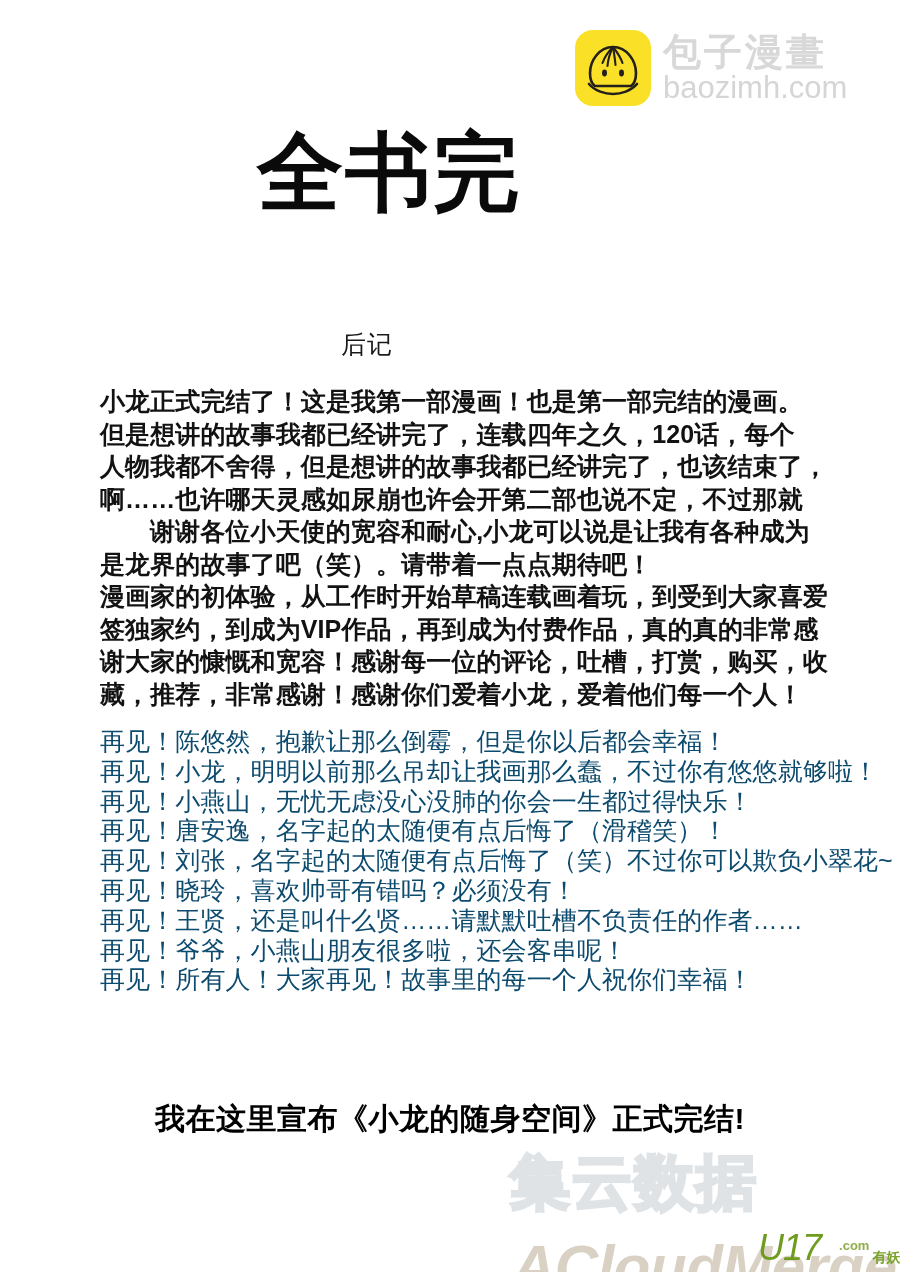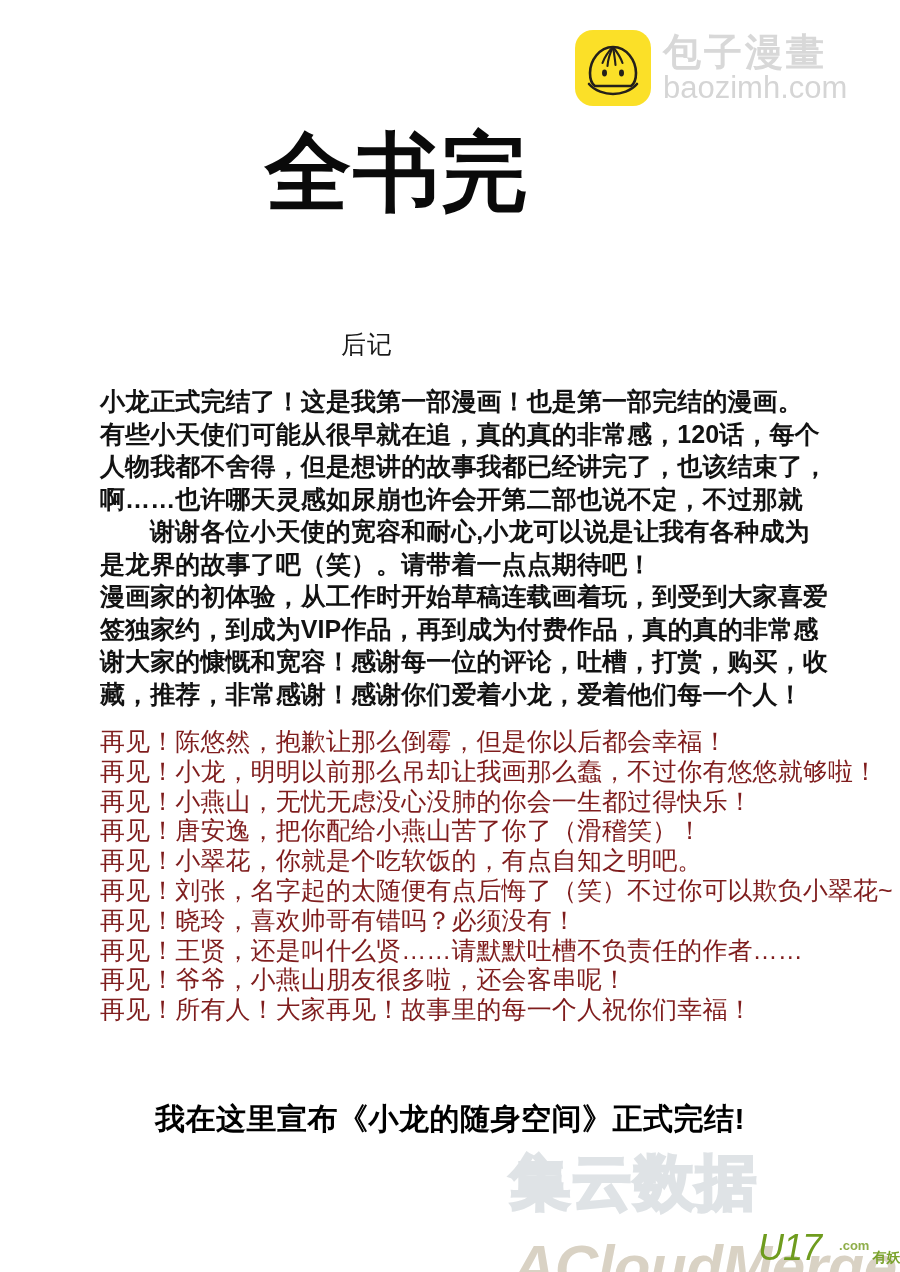--- a/index.html
+++ b/index.html
@@ -63,21 +63,21 @@
     font-weight: 400;
     letter-spacing: 0px;
     white-space: nowrap;
     margin-top: -1px;
   }
 
   
   .main-title {
     position: absolute;
     top: 124px;
-    left: 8px;
+    left: 0;
     width: 778px;
     text-align: center;
     font-size: 86px;
     line-height: 96px;
     font-weight: 900;
     letter-spacing: 2px;
     color: #0a0a0a;
   }
 
   
@@ -116,21 +116,21 @@
   
   .farewell-block {
     position: absolute;
     top: 727px;
     left: 100px;
     width: 740px;
   }
   .farewell-line {
     font-size: 25px;
     line-height: 29.8px;
-    color: #7f1d1d;
+    color: #0c4a6e;
     white-space: pre;
     letter-spacing: 0.1px;
   }
 
   
   .declaration {
     position: absolute;
     top: 1100px;
     left: 0;
     width: 900px;
@@ -237,38 +237,37 @@
       <div class="baozi-url">baozimh.com</div>
     </div>
   </div>
 
   <div class="main-title">全书完</div>
 
   <div class="afterword-heading">后记</div>
 
   <div class="body-block">
     <div class="body-line">小龙正式完结了！这是我第一部漫画！也是第一部完结的漫画。</div>
-    <div class="body-line">有些小天使们可能从很早就在追，真的真的非常感，120话，每个</div>
+    <div class="body-line">但是想讲的故事我都已经讲完了，连载四年之久，120话，每个</div>
     <div class="body-line">人物我都不舍得，但是想讲的故事我都已经讲完了，也该结束了，</div>
     <div class="body-line">啊……也许哪天灵感如尿崩也许会开第二部也说不定，不过那就</div>
     <div class="body-line indent">谢谢各位小天使的宽容和耐心,小龙可以说是让我有各种成为</div>
 
     <div class="body-line">是龙界的故事了吧（笑）。请带着一点点期待吧！</div>
     <div class="body-line">漫画家的初体验，从工作时开始草稿连载画着玩，到受到大家喜爱</div>
     <div class="body-line">签独家约，到成为VIP作品，再到成为付费作品，真的真的非常感</div>
     <div class="body-line">谢大家的慷慨和宽容！感谢每一位的评论，吐槽，打赏，购买，收</div>
     <div class="body-line">藏，推荐，非常感谢！感谢你们爱着小龙，爱着他们每一个人！</div>
   </div>
 
   <div class="farewell-block">
     <div class="farewell-line">再见！陈悠然，抱歉让那么倒霉，但是你以后都会幸福！</div>
     <div class="farewell-line">再见！小龙，明明以前那么吊却让我画那么蠢，不过你有悠悠就够啦！</div>
     <div class="farewell-line">再见！小燕山，无忧无虑没心没肺的你会一生都过得快乐！</div>
-    <div class="farewell-line">再见！唐安逸，把你配给小燕山苦了你了（滑稽笑）！</div>
-    <div class="farewell-line">再见！小翠花，你就是个吃软饭的，有点自知之明吧。</div>
+    <div class="farewell-line">再见！唐安逸，名字起的太随便有点后悔了（滑稽笑）！</div>
     <div class="farewell-line">再见！刘张，名字起的太随便有点后悔了（笑）不过你可以欺负小翠花~</div>
     <div class="farewell-line">再见！晓玲，喜欢帅哥有错吗？必须没有！</div>
     <div class="farewell-line">再见！王贤，还是叫什么贤……请默默吐槽不负责任的作者……</div>
     <div class="farewell-line">再见！爷爷，小燕山朋友很多啦，还会客串呢！</div>
     <div class="farewell-line">再见！所有人！大家再见！故事里的每一个人祝你们幸福！</div>
   </div>
 
   <div class="declaration">我在这里宣布《小龙的随身空间》正式完结!</div>
 
   <div class="acm-wm">

